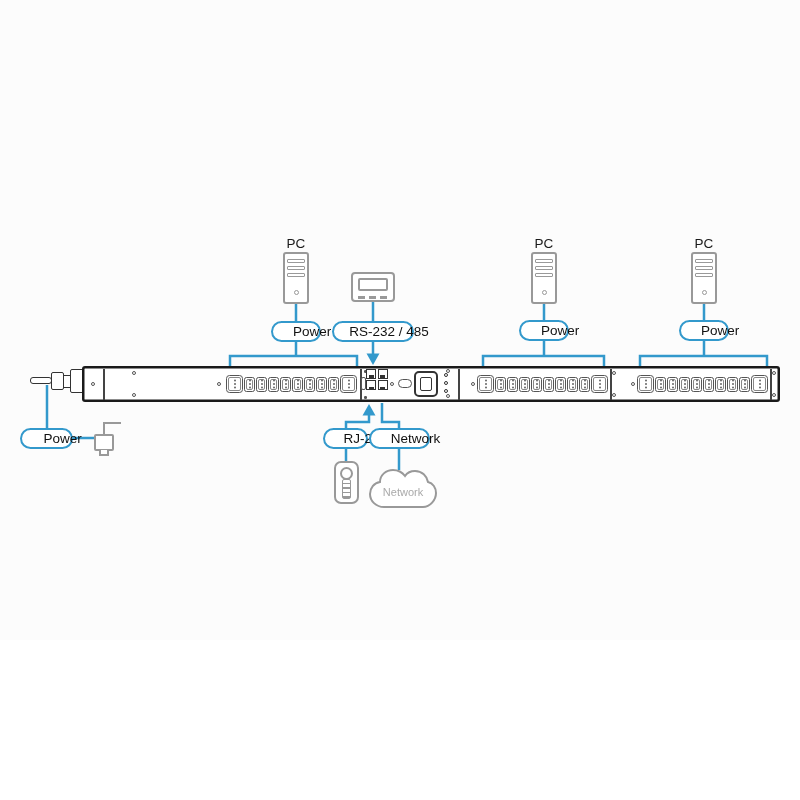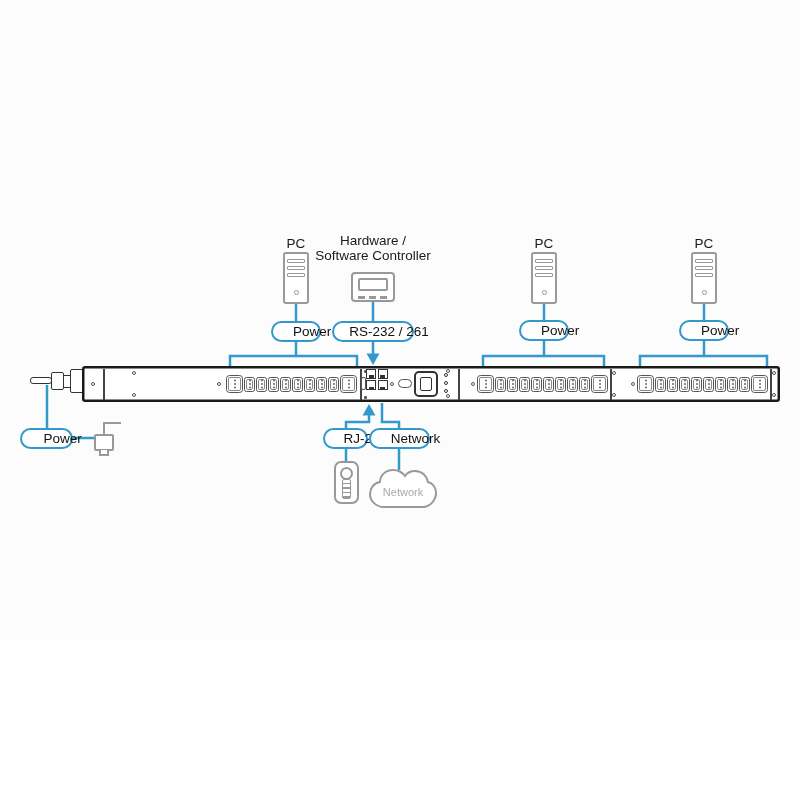--- a/index.html
+++ b/index.html
@@ -82,24 +82,20 @@
   </div>
 
   <div class="dev-label" style="left:684px;top:236px;width:40px;">PC</div>
   <div class="pc" style="left:691px;top:252px;">
     <div class="slot" style="top:5px"></div>
     <div class="slot" style="top:12px"></div>
     <div class="slot" style="top:19px"></div>
     <div class="pwr"></div>
   </div>
 
-  <div class="dev-label" style="left:303px;top:233px;width:140px;">
-    <span style="display:block">Hardware /</span>
-    <span style="display:block">Software Controller</span>
-  </div>
   <div class="ctrl">
     <div class="scr"></div>
     <div class="dash" style="left:5px"></div>
     <div class="dash" style="left:16px"></div>
     <div class="dash" style="left:27px"></div>
   </div>
 
   <div class="cord" style="left:30px;top:377px;width:22px;height:7px;border-radius:3px;"></div>
   <div class="cord" style="left:51px;top:372px;width:13px;height:18px;border-radius:2px;"></div>
   <div class="cord" style="left:63px;top:375px;width:8px;height:13px;"></div>
@@ -215,20 +211,20 @@
     <path class="blue-line" d="M399 449 V470"></path>
 
     <path class="gray-line" d="M104 434 V423 H121"></path>
 
     <path class="cloud-shape" d="M384 507 C376 507 370 501 370 494 C370 488 374 483 380 482 C380 475 386 470 393 470 C398 470 402 472 405 476 C407 473 411 471 415 471 C422 471 427 476 428 482 C433 483 436 488 436 493 C436 500 430 507 423 507 Z"></path>
     <text class="cloud-text" x="403" y="496" text-anchor="middle">Network</text>
   </svg>
 
   <div class="oval" style="left:20px;top:428px;width:53px;height:21px;">Power</div>
   <div class="oval" style="left:271px;top:321px;width:50px;height:21px;">Power</div>
-  <div class="oval" style="left:332px;top:321px;width:82px;height:21px;">RS-232 / 261</div>
+  <div class="oval" style="left:332px;top:321px;width:82px;height:21px;">RS-232 / 485</div>
   <div class="oval" style="left:519px;top:320px;width:50px;height:21px;">Power</div>
   <div class="oval" style="left:679px;top:320px;width:50px;height:21px;">Power</div>
   <div class="oval" style="left:323px;top:428px;width:45px;height:21px;">RJ-22</div>
   <div class="oval" style="left:369px;top:428px;width:61px;height:21px;">Network</div>
 
 
 </div>
 
 </body></html>

